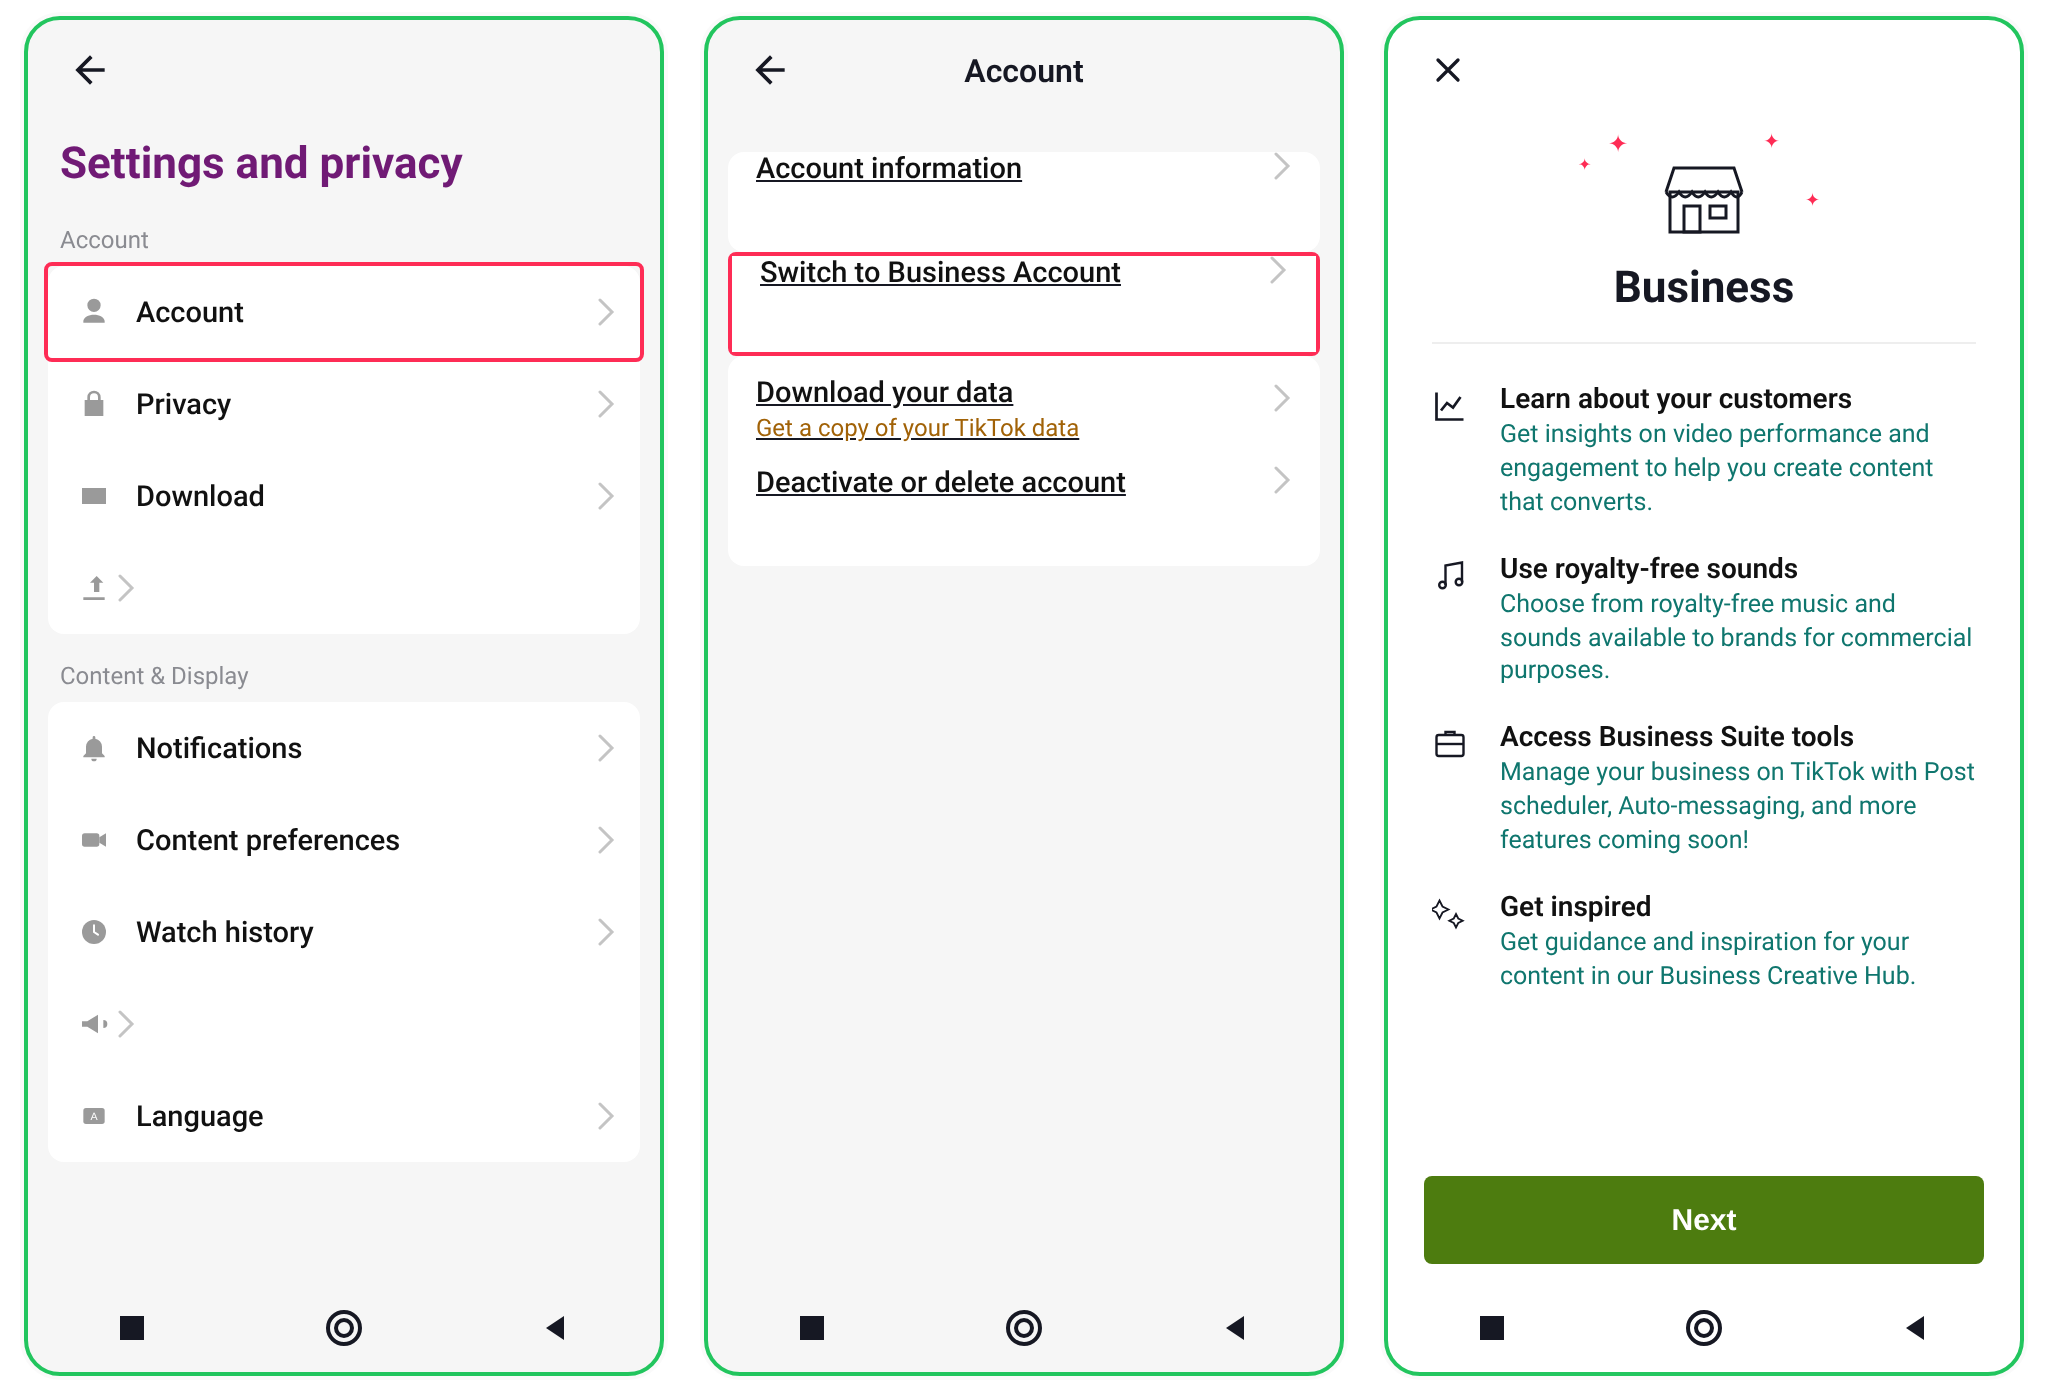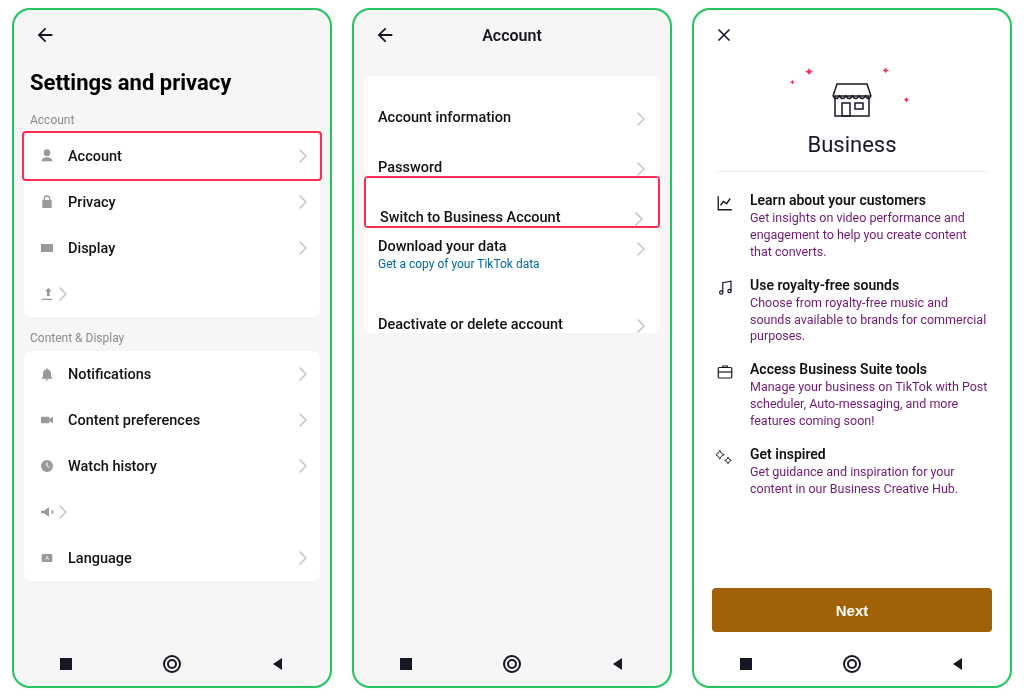--- a/index.html
+++ b/index.html
@@ -2,53 +2,53 @@
 <html><head>
 <meta charset="utf-8">
 <style>
   html,body{margin:0;padding:0;background:#fff;font-family:-apple-system,BlinkMacSystemFont,"Segoe UI",Roboto,Helvetica,Arial,sans-serif;color:#161823;}
   .stage{width:1024px;height:696px;position:relative;display:flex;gap:20px;justify-content:center;align-items:flex-start;padding:8px 8px;box-sizing:border-box;}
   .phone{width:316px;height:676px;border-radius:18px;border:2px solid #22c55e;background:#f6f6f6;box-shadow:0 0 0 2px rgba(0,0,0,.02);position:relative;overflow:hidden;display:flex;flex-direction:column;}
   .phone.white{background:#fff;}
   .topbar{height:50px;display:flex;align-items:center;padding:0 14px;position:relative;}
   .topbar .title{position:absolute;left:0;right:0;text-align:center;font-weight:600;font-size:16px;}
   .back-btn,.close-btn{background:none;border:none;padding:6px;margin:0;cursor:pointer;line-height:0;}
-  .big-title{font-size:22px;font-weight:700;padding:10px 16px 18px 16px;color:#000000;}
+  .big-title{font-size:22px;font-weight:700;padding:10px 16px 18px 16px;color:#701a75;}
   .section-label{font-size:12px;color:#8a8b91;padding:0 16px 6px 16px;}
   .card{background:#fff;margin:0 10px;border-radius:8px;}
   .row{display:flex;align-items:center;height:46px;padding:0 12px;position:relative;cursor:pointer;}
   .row .icon{width:22px;display:flex;justify-content:center;align-items:center;color:#9a9a9a;}
   .row .label{flex:1;padding-left:10px;font-size:14.5px;font-weight:500;color:#111;}
   .row .chev{color:#c4c4c4;}
   .hl{border:2px solid #fe2c55;border-radius:4px;margin:-2px;}
   .gap{height:14px;}
   .spacer{flex:1;}
   .navbar{height:44px;display:flex;align-items:center;justify-content:space-around;border-top:0 solid transparent;}
   .navbar .nbtn{background:none;border:none;padding:6px 18px;cursor:pointer;line-height:0;}
   
-  .row2{display:flex;align-items:flex-end;height:50px;padding:0 14px;cursor:pointer;position:relative;}
+  .row2{display:flex;align-items:flex-start;height:50px;padding:0 14px;cursor:pointer;position:relative;text-decoration:underline;}
   .row2 .label{flex:1;font-size:14.5px;font-weight:500;color:#111;}
   .row2 .chev{color:#c4c4c4;}
   .row2.withsub{height:auto;display:block;padding:10px 14px 12px 14px;cursor:pointer;}
-  .row2.withsub .sub{font-size:12px;color:#0369a1;margin-top:2px;}
+  .row2.withsub .sub{font-size:12px;color:#a16207;margin-top:2px;}
   .row2.withsub .chev{position:absolute;right:14px;top:14px;}
   .hl2{border:2px solid #fe2c55;border-radius:4px;margin:0 10px;}
   .hl2 .row2{padding:0 14px;height:48px;}
   
   .biz-hero{display:flex;flex-direction:column;align-items:center;padding:18px 0 14px 0;position:relative;}
-  .biz-title{font-size:22px;font-weight:400;margin-top:12px;}
+  .biz-title{font-size:22px;font-weight:700;margin-top:12px;}
   .sparkle{position:absolute;color:#fe2c55;}
   .divider{height:1px;background:#eee;margin:0 22px 10px 22px;}
   .feat{display:flex;padding:10px 22px 6px 22px;justify-content:flex-end;}
   .feat .ficon{width:24px;flex:0 0 24px;color:#161823;line-height:0;padding-top:2px;}
   .feat .ftxt{flex:1;padding-left:10px;}
   .feat .ftitle{font-size:14px;font-weight:600;color:#111;margin-bottom:2px;}
-  .feat .fdesc{font-size:12.5px;color:#701a75;line-height:1.35;}
+  .feat .fdesc{font-size:12.5px;color:#0f766e;line-height:1.35;}
   .cta{margin:0 18px 10px 18px;}
-  .cta button{width:100%;height:44px;border:none;border-radius:4px;background:#a16207;color:#fff;font-size:15px;font-weight:600;cursor:pointer;}
+  .cta button{width:100%;height:44px;border:none;border-radius:4px;background:#4d7c0f;color:#fff;font-size:15px;font-weight:600;cursor:pointer;}
   svg{display:block;}
 </style>
 </head>
 <body>
 
 <div class="stage">
 
   <div class="phone">
     <div class="topbar">
       <button class="back-btn">
@@ -88,21 +88,21 @@
               <path d="M1 1l6 6-6 6" stroke="#c4c4c4" stroke-width="1.5" fill="none" stroke-linecap="round"></path>
             </svg>
           </span>
       </div>
       <div class="row">
         <span class="icon">
             <svg width="16" height="16" viewBox="0 0 24 24">
               <path fill="#9a9a9a" d="M3 6h18v12H3z M17 11h3v4h-3a2 2 0 1 1 0-4z"></path>
             </svg>
           </span>
-        <span class="label">Display</span>
+        <span class="label">Download</span>
         <span class="chev">
             <svg width="10" height="14" viewBox="0 0 8 14">
               <path d="M1 1l6 6-6 6" stroke="#c4c4c4" stroke-width="1.5" fill="none" stroke-linecap="round"></path>
             </svg>
           </span>
       </div>
       <div class="row">
         <span class="icon">
             <svg width="16" height="16" viewBox="0 0 24 24">
               <path fill="#9a9a9a" d="M14 3 9 8h3v7h4V8h3zM4 19h16v2H4z"></path>
@@ -215,28 +215,20 @@
         <svg width="22" height="22" viewBox="0 0 24 24">
             <path d="M20 11H7.8l5.6-5.6L12 4l-8 8 8 8 1.4-1.4L7.8 13H20z" fill="#161823"></path>
           </svg>
       </button>
       <div class="title">Account</div>
     </div>
     <div style="height:16px"></div>
     <div class="card">
       <div class="row2">
         <span class="label">Account information</span>
-        <span class="chev">
-            <svg width="10" height="14" viewBox="0 0 8 14">
-              <path d="M1 1l6 6-6 6" stroke="#c4c4c4" stroke-width="1.5" fill="none" stroke-linecap="round"></path>
-            </svg>
-          </span>
-      </div>
-      <div class="row2">
-        <span class="label">Password</span>
         <span class="chev">
             <svg width="10" height="14" viewBox="0 0 8 14">
               <path d="M1 1l6 6-6 6" stroke="#c4c4c4" stroke-width="1.5" fill="none" stroke-linecap="round"></path>
             </svg>
           </span>
       </div>
     </div>
     <div class="hl2">
       <div class="row2" style="background:#fff">
         <span class="label">Switch to Business Account</span>

